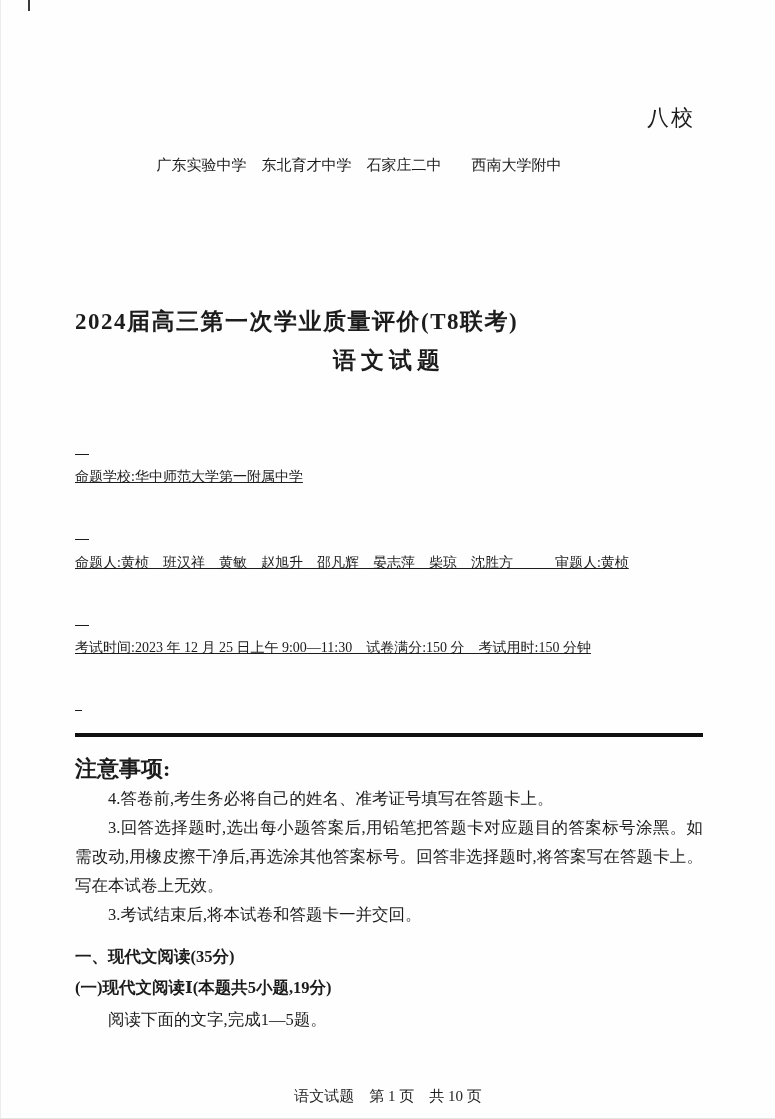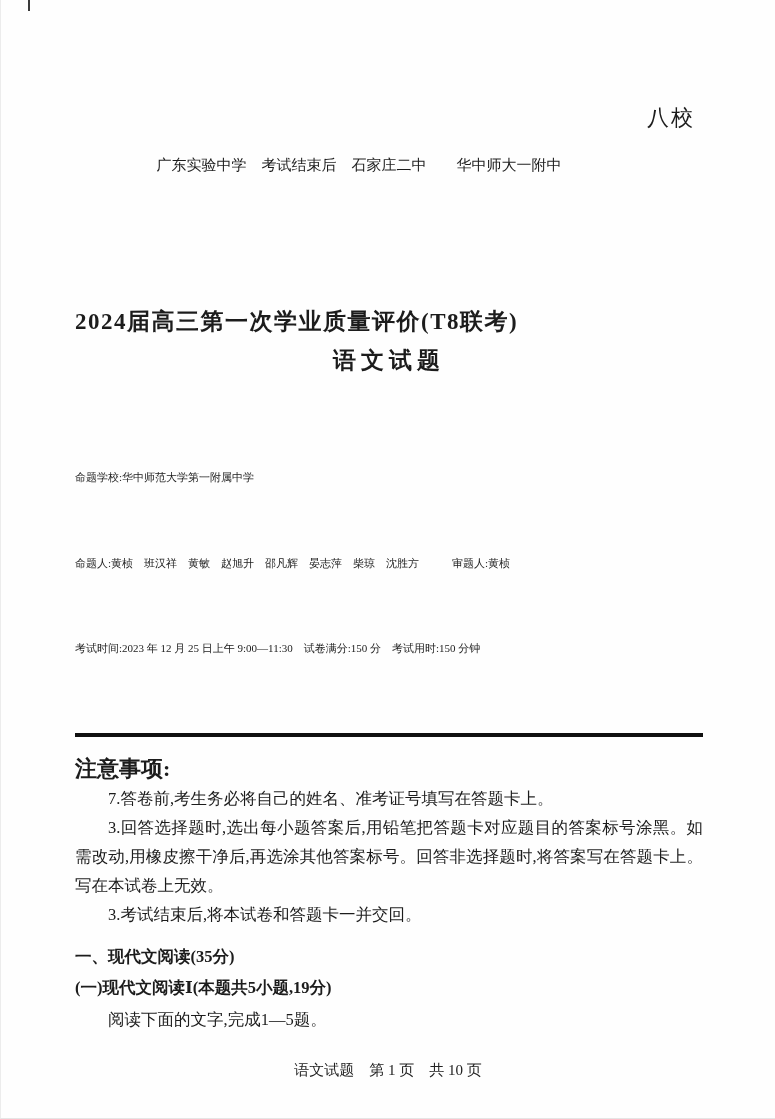--- a/index.html
+++ b/index.html
@@ -47,23 +47,24 @@
   }
   .subtitle {
     text-align: center;
     font-size: 23px;
     font-weight: bold;
     margin-top: 8px;
     letter-spacing: 5px;
   }
   .meta {
     margin-top: 30px;
-    font-size: 11px;
+    font-size: 14px;
     line-height: 28.5px;
     white-space: pre-wrap;
+    text-decoration: underline;
   }
   .rule {
     margin-top: 13px;
     height: 0;
     border-top: 4px solid #101010;
   }
   .notice-heading {
     margin-top: 17px;
     font-size: 22px;
     font-weight: bold;
@@ -79,52 +80,52 @@
   .sec-head {
     margin: 0;
     font-size: 16.5px;
     line-height: 31px;
     font-weight: bold;
   }
   .sec-head.first { margin-top: 12px; }
   .footer {
     position: absolute;
     left: 0; right: 0;
-    bottom: 38px;
+    bottom: 12px;
     text-align: center;
     font-size: 15px;
     white-space: pre-wrap;
     color: #222;
   }
 </style>
 </head>
 <body>
 
 <div class="page">
   <div class="corner-tick"></div>
 
   <div class="schools-wrap">
-    <div>广东实验中学　考试结束后　石家庄二中　　华中师大一附中</div>
+    <div>广东实验中学　东北育才中学　石家庄二中　　西南大学附中</div>
     <div class="schools-badge">八校</div>
   </div>
 
   <div class="title">2024届高三第一次学业质量评价(T8联考)</div>
   <div class="subtitle">语文试题</div>
 
   <div class="meta">
     <div>命题学校:华中师范大学第一附属中学</div>
     <div>命题人:黄桢　班汉祥　黄敏　赵旭升　邵凡辉　晏志萍　柴琼　沈胜方　　　审题人:黄桢</div>
     <div>考试时间:2023 年 12 月 25 日上午 9:00—11:30　试卷满分:150 分　考试用时:150 分钟</div>
   </div>
 
   <div class="rule"></div>
 
   <div class="notice-block">
     <div class="notice-heading">注意事项:</div>
-    <p class="body-par">7.答卷前,考生务必将自己的姓名、准考证号填写在答题卡上。</p>
+    <p class="body-par">4.答卷前,考生务必将自己的姓名、准考证号填写在答题卡上。</p>
     <p class="body-par">3.回答选择题时,选出每小题答案后,用铅笔把答题卡对应题目的答案标号涂黑。如需改动,用橡皮擦干净后,再选涂其他答案标号。回答非选择题时,将答案写在答题卡上。写在本试卷上无效。</p>
     <p class="body-par">3.考试结束后,将本试卷和答题卡一并交回。</p>
   </div>
 
   <p class="sec-head first">一、现代文阅读(35分)</p>
   <p class="sec-head">(一)现代文阅读Ⅰ(本题共5小题,19分)</p>
   <p class="body-par">阅读下面的文字,完成1—5题。</p>
 
   <div class="footer">语文试题　第 1 页　共 10 页</div>
 </div>

